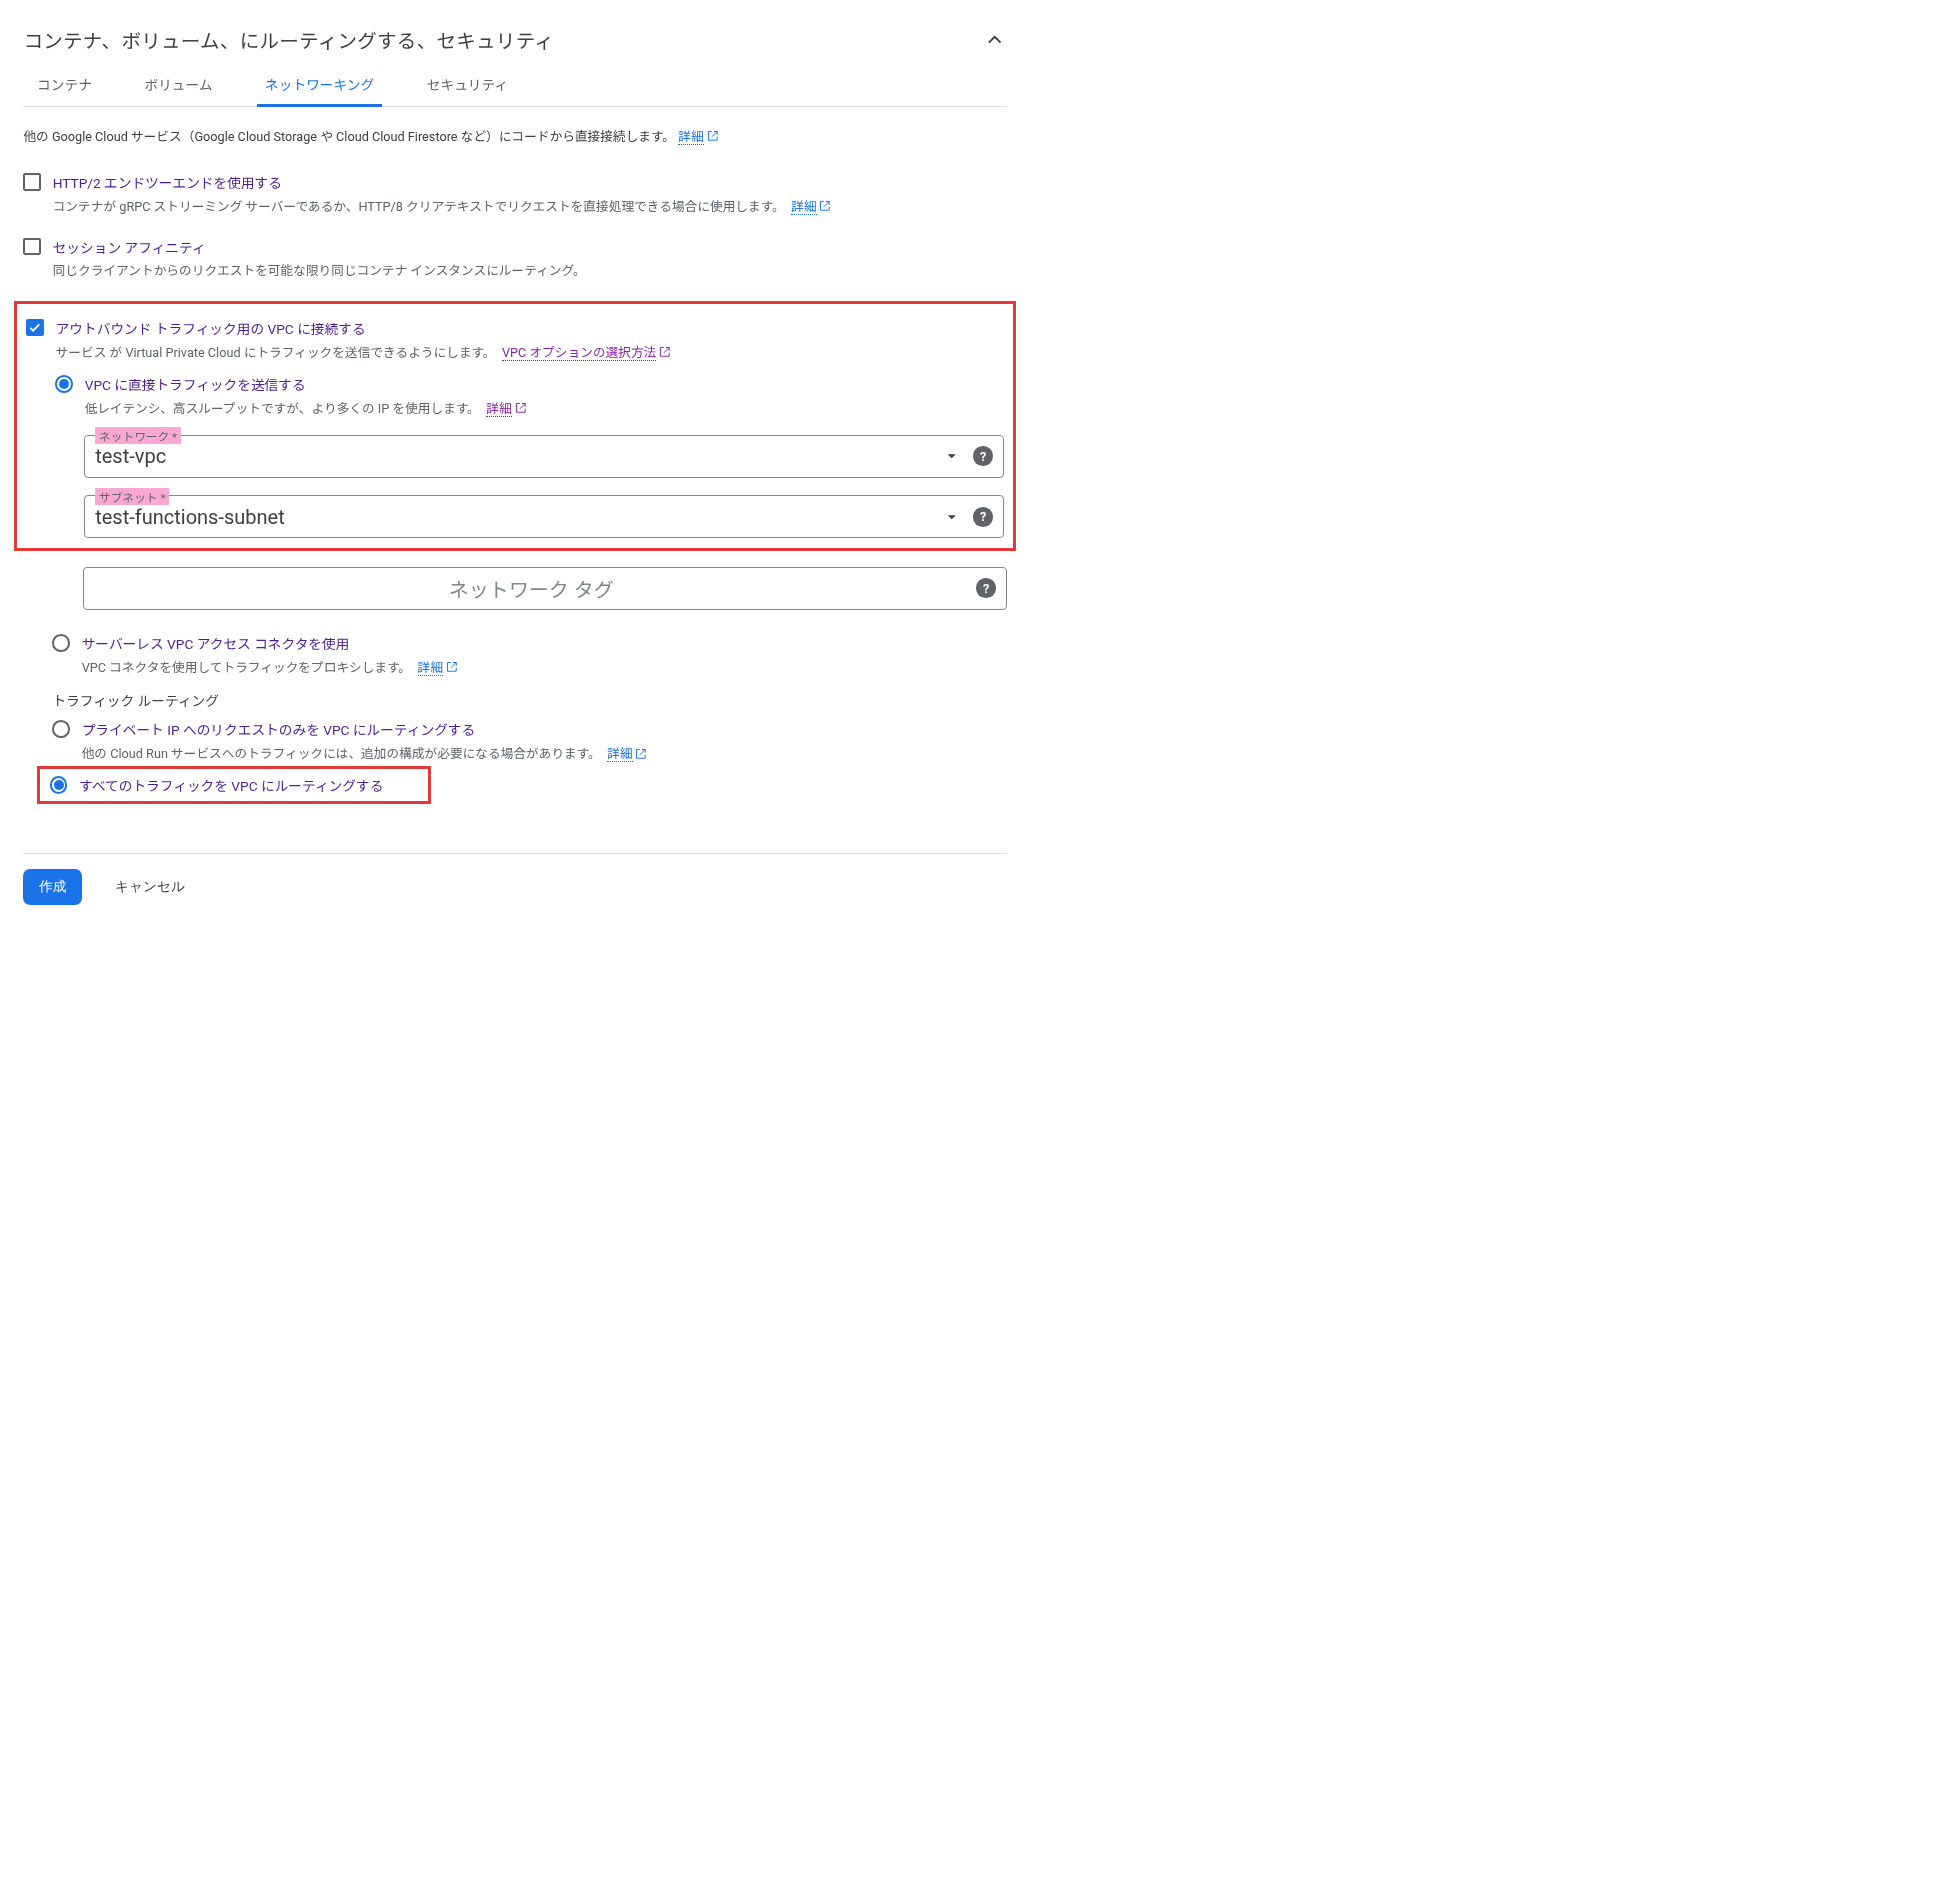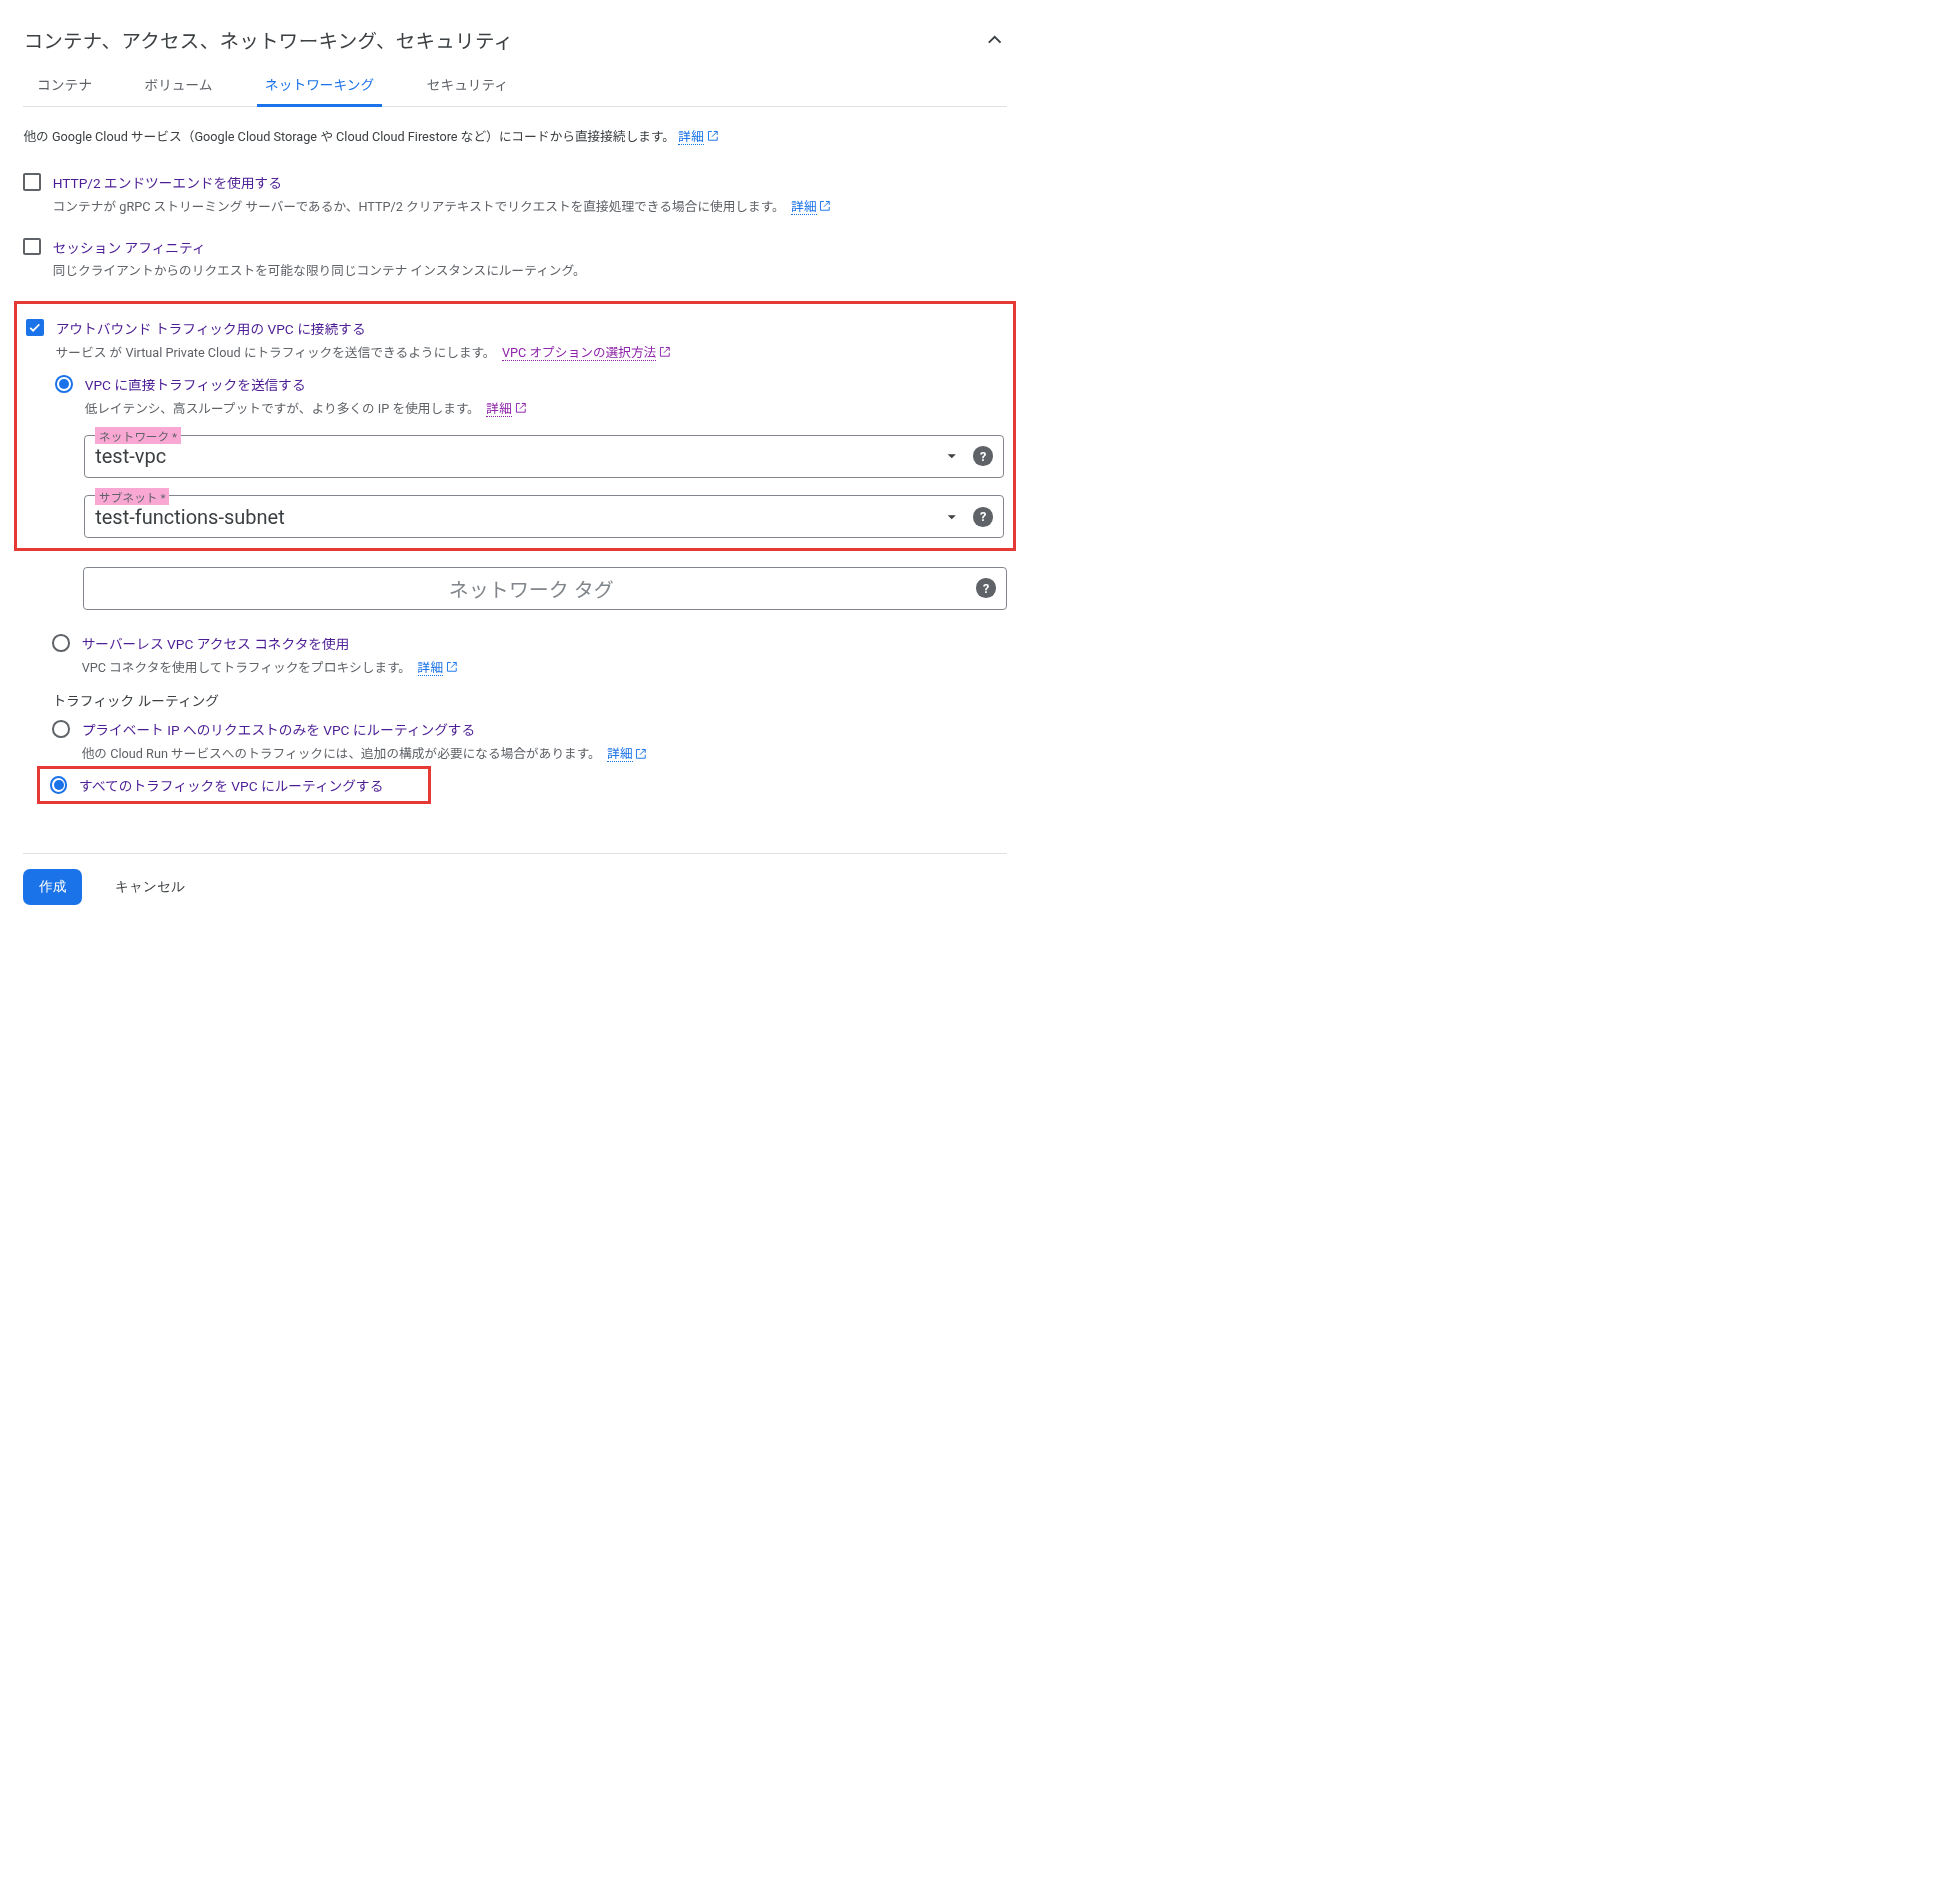--- a/index.html
+++ b/index.html
@@ -210,21 +210,21 @@
     color: #3c4043;
     font-size: 13.7px;
     cursor: pointer;
   }
   .redbox2 .option-row { margin-bottom: 0; }
 </style>
 </head>
 <body>
 
 <div class="section-header">
-  <div class="section-title">コンテナ、アクセス、ネットワーキング、セキュリティ</div>
+  <div class="section-title">コンテナ、ボリューム、にルーティングする、セキュリティ</div>
   <svg class="chevron" viewBox="0 0 24 24" fill="none" stroke="currentColor" stroke-width="2">
       <polyline points="6 15 12 9 18 15"></polyline>
     </svg>
 </div>
 
 <div class="tabs">
   <div class="tab">コンテナ</div>
   <div class="tab">ボリューム</div>
   <div class="tab active">ネットワーキング</div>
   <div class="tab">セキュリティ</div>
@@ -242,21 +242,21 @@
   </div>
 
   <div class="block">
     <div class="option-row">
       <div class="checkbox">
         
       </div>
       <div>
         <div class="label">HTTP/2 エンドツーエンドを使用する</div>
         <div class="sublabel">
-          <span>コンテナが gRPC ストリーミング サーバーであるか、HTTP/2 クリアテキストでリクエストを直接処理できる場合に使用します。</span>&nbsp;
+          <span>コンテナが gRPC ストリーミング サーバーであるか、HTTP/8 クリアテキストでリクエストを直接処理できる場合に使用します。</span>&nbsp;
           <a class="link ul">詳細</a><svg class="ext-icon" viewBox="0 0 24 24" fill="none" stroke="#1a73e8" stroke-width="2">
               <path d="M14 3h7v7"></path>
               <path d="M10 14 21 3"></path>
               <path d="M21 14v7H3V3h7"></path>
             </svg>
         </div>
       </div>
     </div>
   </div>
 

